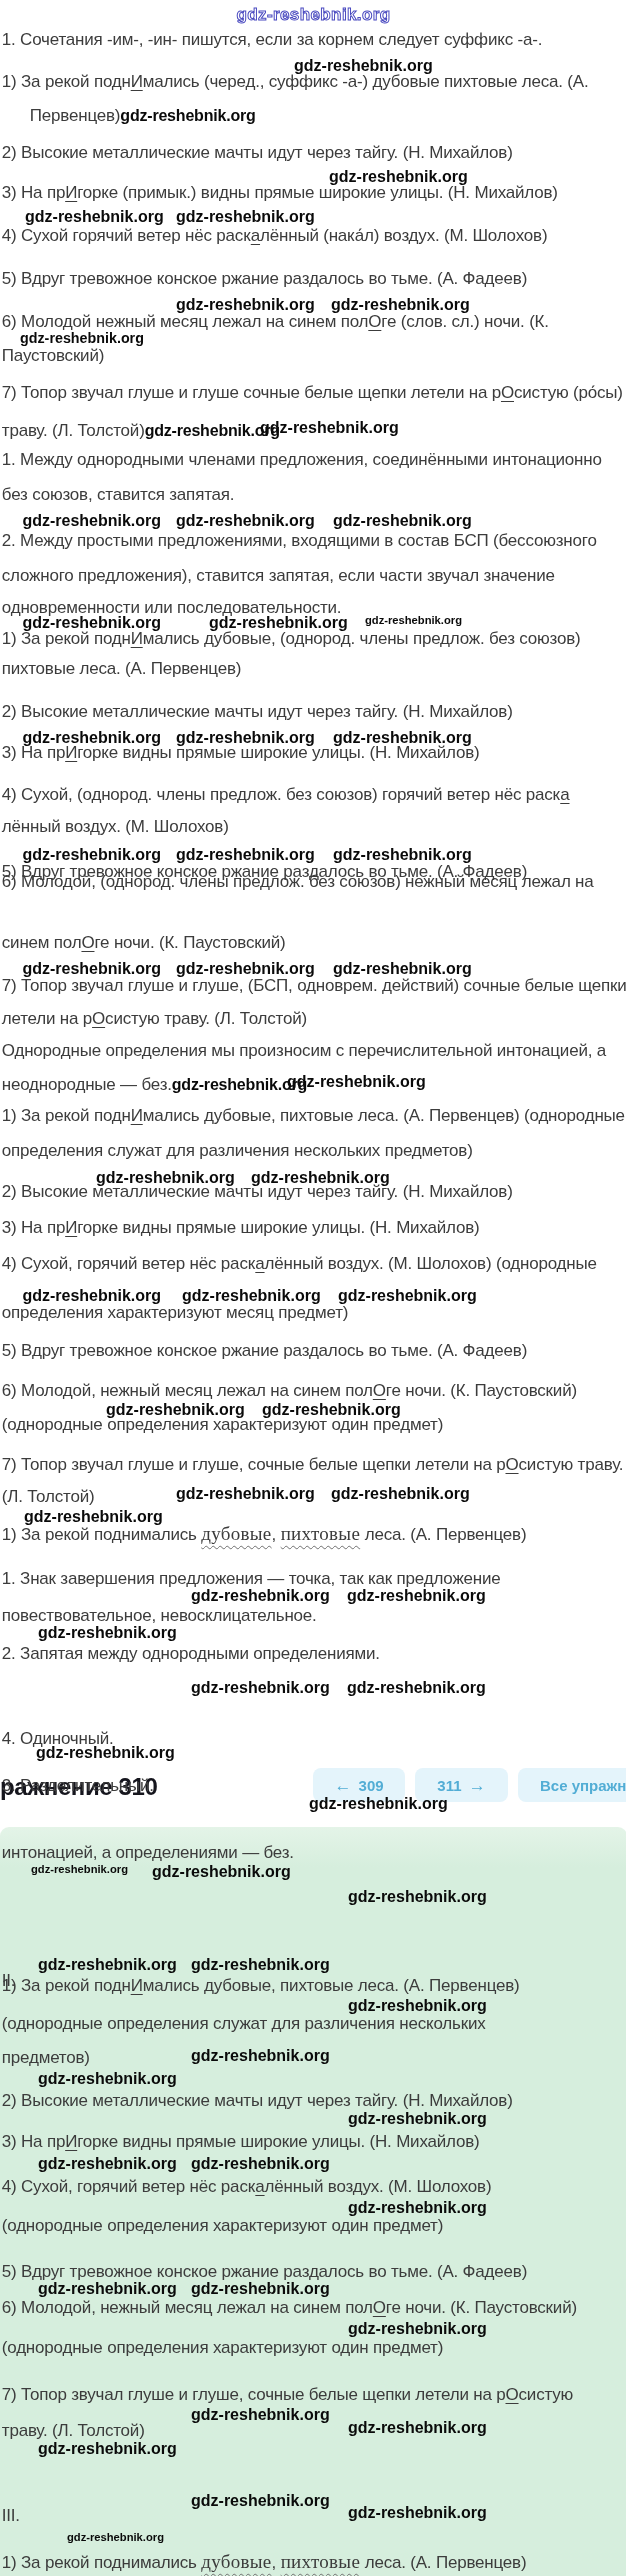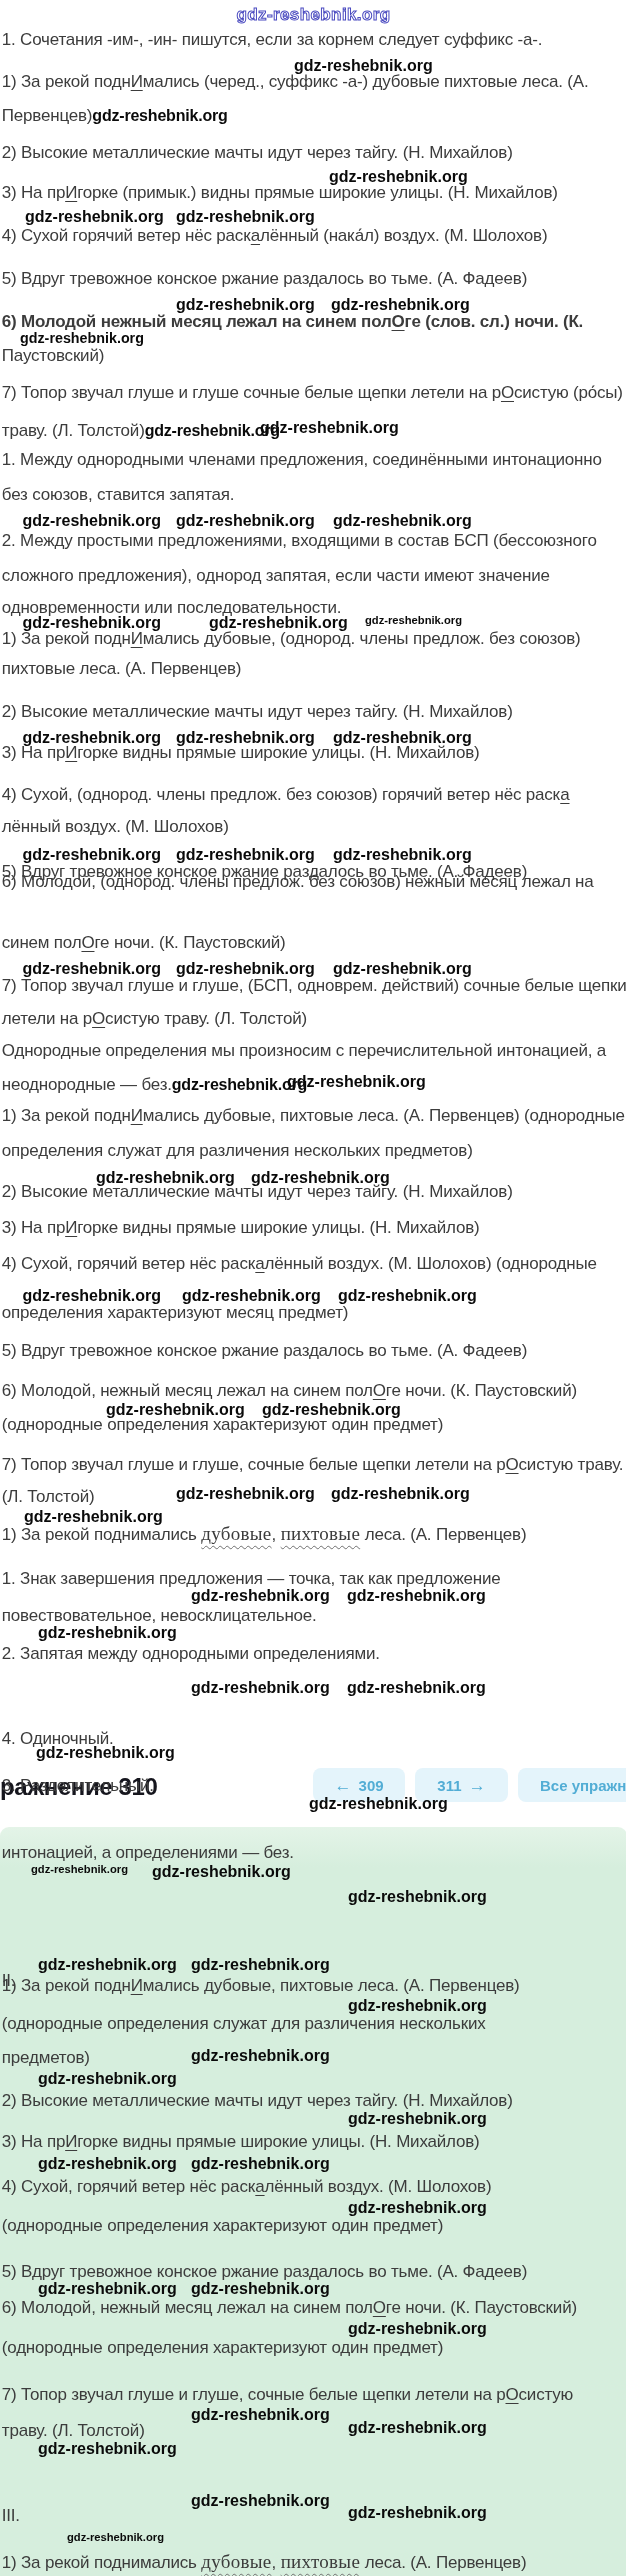--- a/index.html
+++ b/index.html
@@ -47,43 +47,43 @@
   </button>
   <button class="nav-btn" style="left:518px;width:157px;">
     <span>Все упражнени</span>
   </button>
 
   <div id="blocks-root">
       <div class="top-wm" style="top: 5.4px;">gdz-reshebnik.org</div>
       <div class="line" style="top: 30px;">1. Сочетания -им-, -ин- пишутся, если за корнем следует суффикс -а-.</div>
       <div class="wm wm-abs lg" style="top: 57px; left: 294px;">gdz-reshebnik.org</div>
       <div class="line" style="top: 72px;">1) За рекой подн<u class="mark">И</u>мались (черед., суффикс -а-) дубовые пихтовые леса. (А.</div>
-      <div class="line" style="top: 106px;">Первенцев)<span class="wm lg">gdz-reshebnik.org</span></div>
+      <div class="line" style="top: 106px; margin-left: 28px;">Первенцев)<span class="wm lg">gdz-reshebnik.org</span></div>
       <div class="line" style="top: 143px;">2) Высокие металлические мачты идут через тайгу. (Н. Михайлов)</div>
       <div class="wm wm-abs lg" style="top: 168px; left: 329px;">gdz-reshebnik.org</div>
       <div class="line" style="top: 183px;">3) На пр<u class="mark">И</u>горке (примык.) видны прямые широкие улицы. (Н. Михайлов)</div>
       <div class="wm wm-abs lg" style="top: 208px; left: 25px;">gdz-reshebnik.org</div>
       <div class="wm wm-abs lg" style="top: 208px; left: 176px;">gdz-reshebnik.org</div>
       <div class="line" style="top: 226px;">4) Сухой горячий ветер нёс раск<u class="mark">а</u>лённый (нака́л) воздух. (М. Шолохов)</div>
       <div class="line" style="top: 269px;">5) Вдруг тревожное конское ржание раздалось во тьме. (А. Фадеев)</div>
       <div class="wm wm-abs lg" style="top: 296px; left: 176px;">gdz-reshebnik.org</div>
       <div class="wm wm-abs lg" style="top: 296px; left: 331px;">gdz-reshebnik.org</div>
-      <div class="line" style="top: 312px; font-weight: bold;">6) Молодой нежный месяц лежал на синем пол<u class="mark">О</u>ге (слов. сл.) ночи. (К.</div>
+      <div class="line" style="top: 312px;">6) Молодой нежный месяц лежал на синем пол<u class="mark">О</u>ге (слов. сл.) ночи. (К.</div>
       <div class="wm wm-abs md" style="top: 330px; left: 20px;">gdz-reshebnik.org</div>
       <div class="line" style="top: 346px;">Паустовский)</div>
       <div class="line" style="top: 383px;">7) Топор звучал глуше и глуше сочные белые щепки летели на р<u class="mark">О</u>систую (ро́сы)</div>
       <div class="line" style="top: 421px;">траву. (Л. Толстой)<span class="wm lg">gdz-reshebnik.org</span></div>
       <div class="wm wm-abs lg" style="top: 419px; left: 260px;">gdz-reshebnik.org</div>
       <div class="line" style="top: 450px;">1. Между однородными членами предложения, соединёнными интонационно</div>
       <div class="line" style="top: 485px;">без союзов, ставится запятая.</div>
       <div class="wm wm-abs lg" style="top: 512px; left: 22.4px;">gdz-reshebnik.org</div>
       <div class="wm wm-abs lg" style="top: 512px; left: 176px;">gdz-reshebnik.org</div>
       <div class="wm wm-abs lg" style="top: 512px; left: 333px;">gdz-reshebnik.org</div>
       <div class="line" style="top: 531px;">2. Между простыми предложениями, входящими в состав БСП (бессоюзного</div>
-      <div class="line" style="top: 566px;">сложного предложения), однород запятая, если части имеют значение</div>
+      <div class="line" style="top: 566px;">сложного предложения), ставится запятая, если части звучал значение</div>
       <div class="line" style="top: 598px;">одновременности или последовательности.</div>
       <div class="wm wm-abs lg" style="top: 614px; left: 22.4px;">gdz-reshebnik.org</div>
       <div class="wm wm-abs lg" style="top: 614px; left: 209px;">gdz-reshebnik.org</div>
       <div class="wm wm-abs sm" style="top: 614px; left: 365px;">gdz-reshebnik.org</div>
       <div class="line" style="top: 629px; text-align: right;">1) За рекой подн<u class="mark">И</u>мались дубовые, (однород. члены предлож. без союзов)</div>
       <div class="line" style="top: 659px;">пихтовые леса. (А. Первенцев)</div>
       <div class="line" style="top: 702px;">2) Высокие металлические мачты идут через тайгу. (Н. Михайлов)</div>
       <div class="wm wm-abs lg" style="top: 729px; left: 22.4px;">gdz-reshebnik.org</div>
       <div class="wm wm-abs lg" style="top: 729px; left: 176px;">gdz-reshebnik.org</div>
       <div class="wm wm-abs lg" style="top: 729px; left: 333px;">gdz-reshebnik.org</div>

